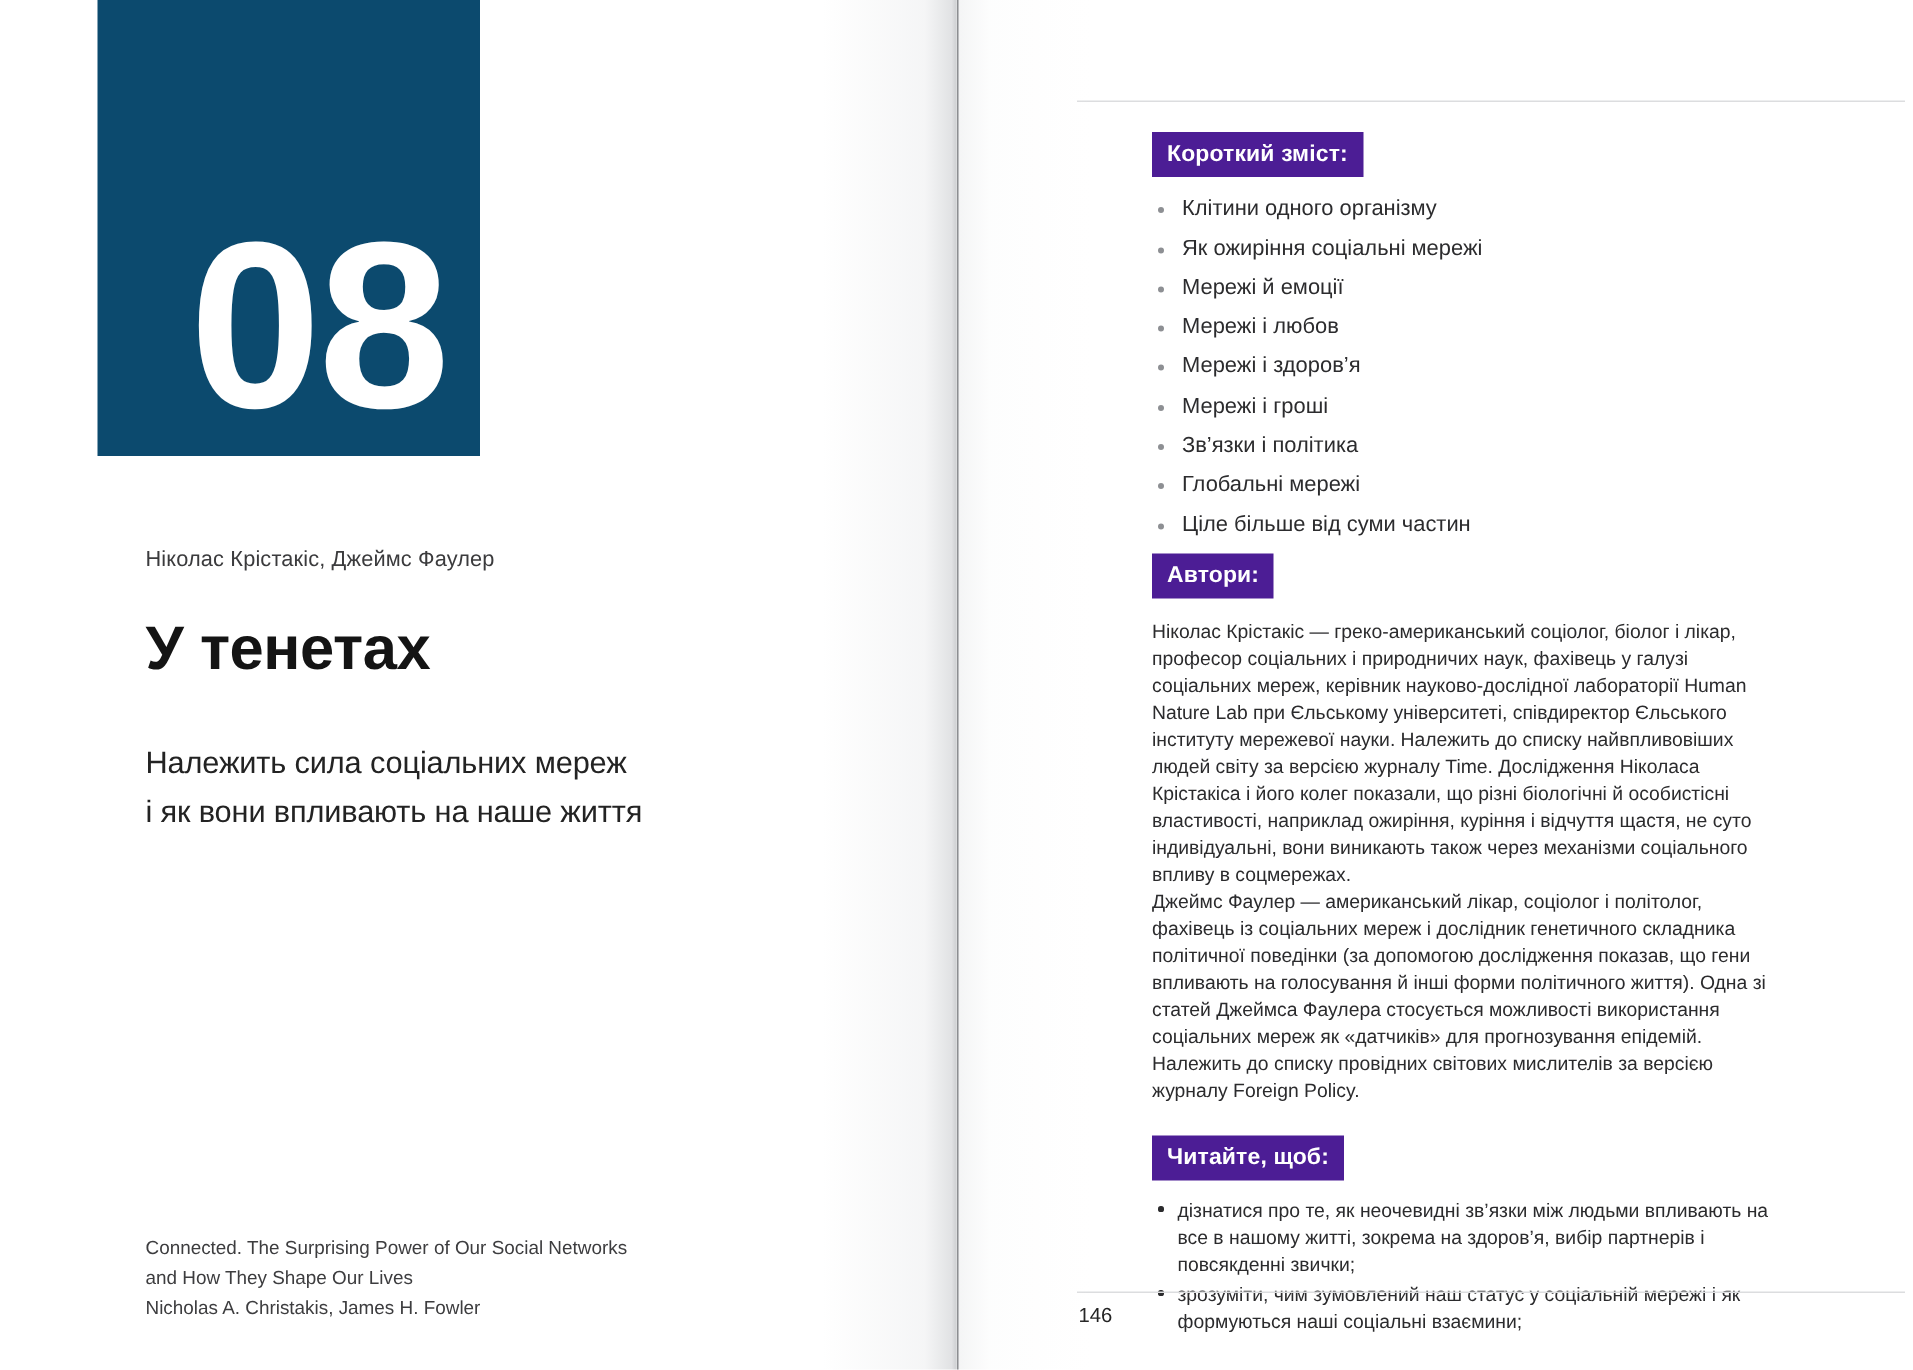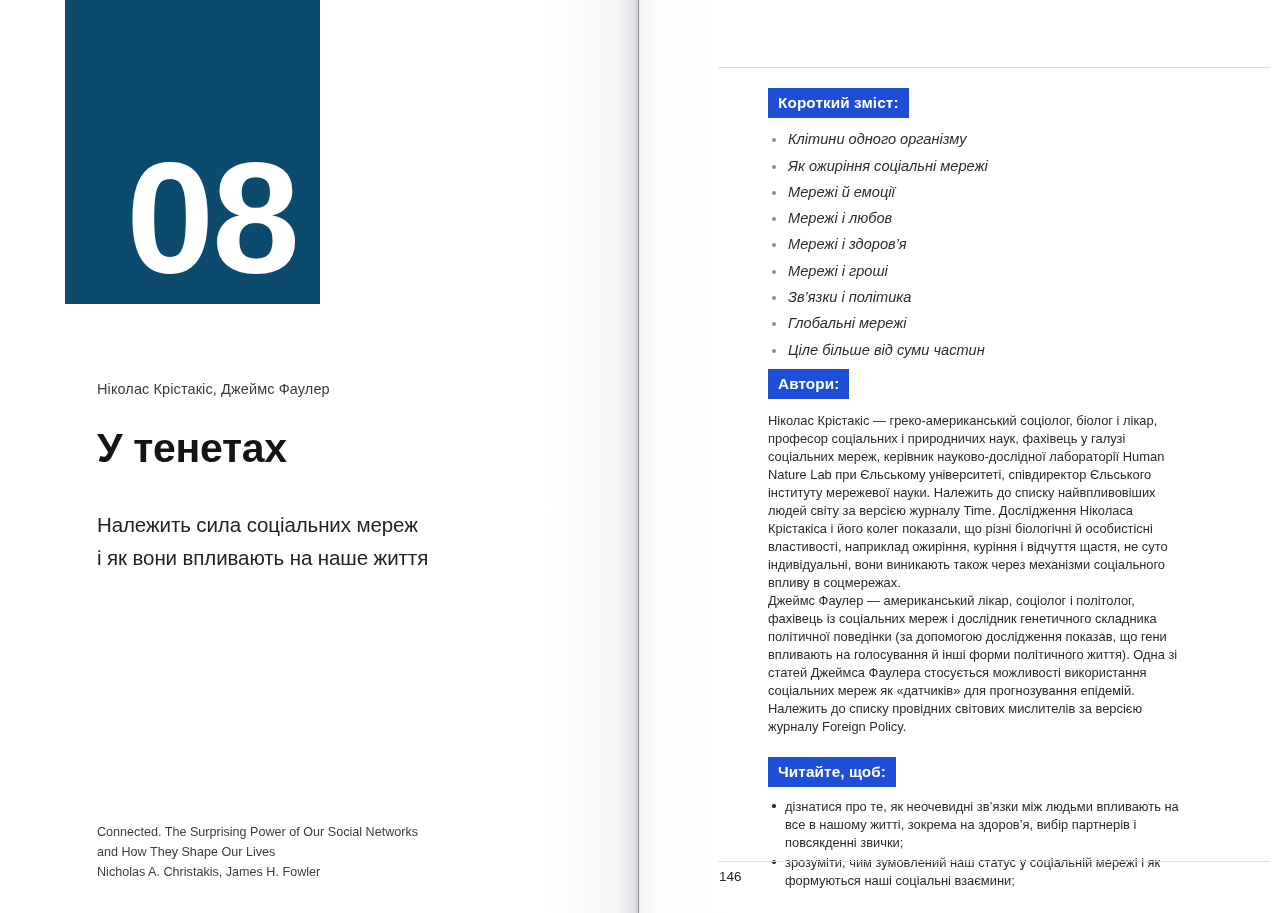--- a/index.html
+++ b/index.html
@@ -76,21 +76,20 @@
     font-weight: bold;
     color: #ffffff;
     letter-spacing: -2px;
   }
 
   #left-body {
     position: absolute;
     left: 97px;
     top: 365px;
     width: 470px;
-    margin-top: 16px;
   }
   #book-authors-line {
     font-size: 14.5px;
     color: #3b3b3d;
     letter-spacing: 0.1px;
   }
   #book-title {
     margin-top: 30px;
     font-size: 41px;
     font-weight: bold;
@@ -146,21 +145,21 @@
     position: absolute;
     left: 768px;
     top: 88px;
     width: 415px;
   }
 
   .section { margin-bottom: 0; }
 
   .chip {
     display: inline-block;
-    background: #1d4ed8;
+    background: #4c1d95;
     color: #ffffff;
     font-weight: bold;
     font-size: 15.3px;
     line-height: 1;
     padding: 7px 10px 8px 10px;
     letter-spacing: 0.1px;
   }
 
   
   ul.contents-list {
@@ -168,21 +167,20 @@
     margin: 14px 0 0 0;
     padding: 0;
   }
   ul.contents-list li {
     position: relative;
     padding-left: 20px;
     font-size: 14.6px;
     line-height: 1.0;
     margin-bottom: 11.7px;
     color: #2c2c2e;
-    font-style: italic;
   }
   ul.contents-list li .dot {
     position: absolute;
     left: 4px;
     top: 6px;
     width: 4px;
     height: 4px;
     border-radius: 50%;
     background: #8d8f93;
   }

